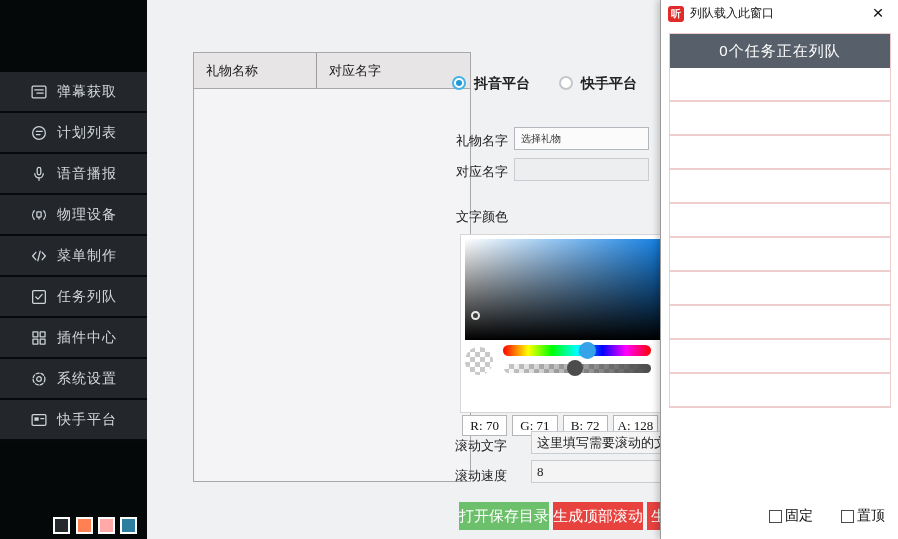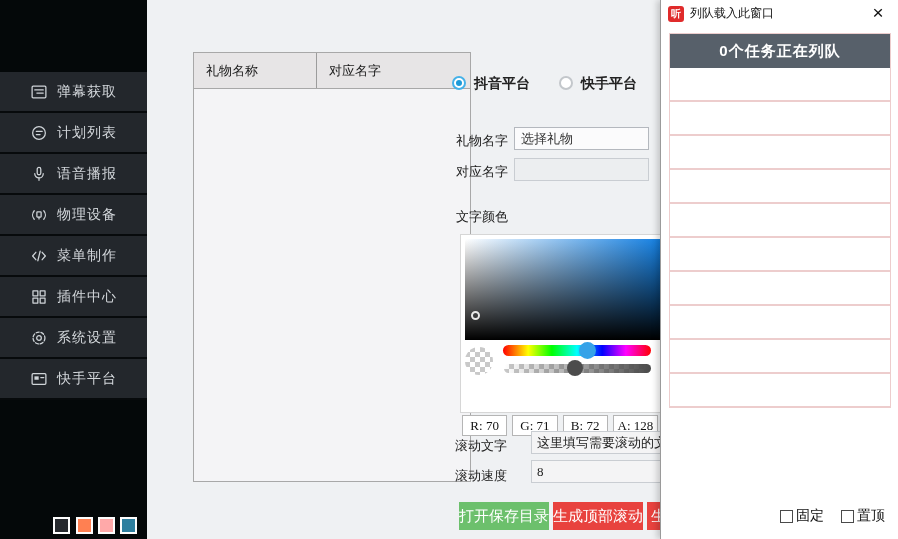--- a/index.html
+++ b/index.html
@@ -40,21 +40,21 @@
   .radio.on{ border-color:#45b1e8; }
   .radio.on::after{ content:""; position:absolute; left:2px; top:2px;
         width:6px; height:6px; border-radius:50%; background:#1d9ad8; }
   .r-label{ position:absolute; top:75px; font-size:14px; color:#222;font-weight:bold; }
 
   .f-label{ position:absolute; font-size:13px; color:#222; white-space:nowrap; }
   .f-input{ position:absolute; height:23px; border:1px solid #c9cdd2;
         background:#eceef0; font-family:"Liberation Serif","DejaVu Serif",serif;
         font-size:13px; color:#222; padding:0 5px; outline:none; }
   #gift-select{ left:514px; top:127px; width:135px; height:23px;
-        background:#fbfbfc; border:1px solid #b4b8be; font-size:13px; color:#333;
+        background:#fbfbfc; border:1px solid #b4b8be; font-size:10px; color:#333;
         line-height:21px; padding-left:6px; cursor:default; }
   #gift-select .arrow{ position:absolute; right:7px; top:9px; width:0; height:0;
         border-left:5px solid transparent; border-right:5px solid transparent;
         border-top:6px solid #5f6putable368; border-top-color:#5f6368; }
 
   
   #picker{ left:460px; top:234px; width:212px; height:179px;
         background:#ffffff; border:1px solid #d6d6d6; }
   #sat{ position:absolute; left:4px; top:4px; width:204px; height:101px;
         background:linear-gradient(to top,#000,rgba(0,0,0,0)),
@@ -98,24 +98,24 @@
         font-family:"Liberation Sans","DejaVu Sans",sans-serif; }
   #q-titlebar{ position:absolute; left:0; top:0; right:0; height:28px; background:#fff; }
   #q-appicon{ position:absolute; left:7px; top:6px; width:16px; height:16px;
         background:#e02b2b; border-radius:3px; color:#fff; font-size:10px;
         font-weight:bold; text-align:center; line-height:16px; }
   #q-title{ position:absolute; left:29px; top:0; font-size:12px; line-height:27px; color:#111; }
   #q-close{ position:absolute; right:6px; top:0; width:28px; height:27px;
         font-size:19px; line-height:25px; text-align:center; color:#111; cursor:pointer; }
   #q-list{ position:absolute; left:8px; top:33px; width:222px;
         border:1px solid #edcdcd; border-bottom:none; }
-  #q-header{ height:34px; background:#57606a; color:#fff; font-weight:bold;
+  #q-header{ height:34px; background:#57606a; color:#fff; font-weight:normal;
         font-size:15px; text-align:center; line-height:34px; letter-spacing:1px; }
   .q-row{ height:34px; background:#fff; border-bottom:2px solid #edcdcd; }
-  #q-checks{ position:absolute; right:13px; top:507px; display:flex; gap:17px;
+  #q-checks{ position:absolute; right:13px; top:507px; display:flex; gap:28px;
         font-family:"Liberation Serif","DejaVu Serif",serif; }
   .chk{ display:flex; align-items:center; gap:3px; cursor:pointer; }
   .chk-box{ width:13px; height:13px; border:1px solid #4a4a4a; background:#fff; }
   .chk-label{ font-size:14px; color:#111; }
 </style>
 </head>
 <body>
 
 <div id="screen">
 
@@ -171,20 +171,29 @@
         <span class="nicon">
           <svg viewBox="0 0 17 17">
               <polyline points="5.5,5 2.5,8.5 5.5,12"></polyline>
               <polyline points="11.5,5 14.5,8.5 11.5,12"></polyline>
               <line x1="9.6" y1="4" x2="7.4" y2="13"></line>
             </svg>
         </span>
         <span class="nav-label">菜单制作</span>
       </div>
 
+      <div class="nav-item">
+        <span class="nicon">
+          <svg viewBox="0 0 17 17">
+              <rect x="2.5" y="2.5" width="12" height="12" rx="1"></rect>
+              <polyline points="5.5,8.5 7.5,10.5 11.5,6"></polyline>
+            </svg>
+        </span>
+        <span class="nav-label">任务列队</span>
+      </div>
 
       <div class="nav-item">
         <span class="nicon">
           <svg viewBox="0 0 17 17">
               <rect x="2.8" y="2.8" width="4.6" height="4.6"></rect>
               <rect x="9.6" y="2.8" width="4.6" height="4.6"></rect>
               <rect x="2.8" y="9.6" width="4.6" height="4.6"></rect>
               <rect x="9.6" y="9.6" width="4.6" height="4.6"></rect>
             </svg>
         </span>

